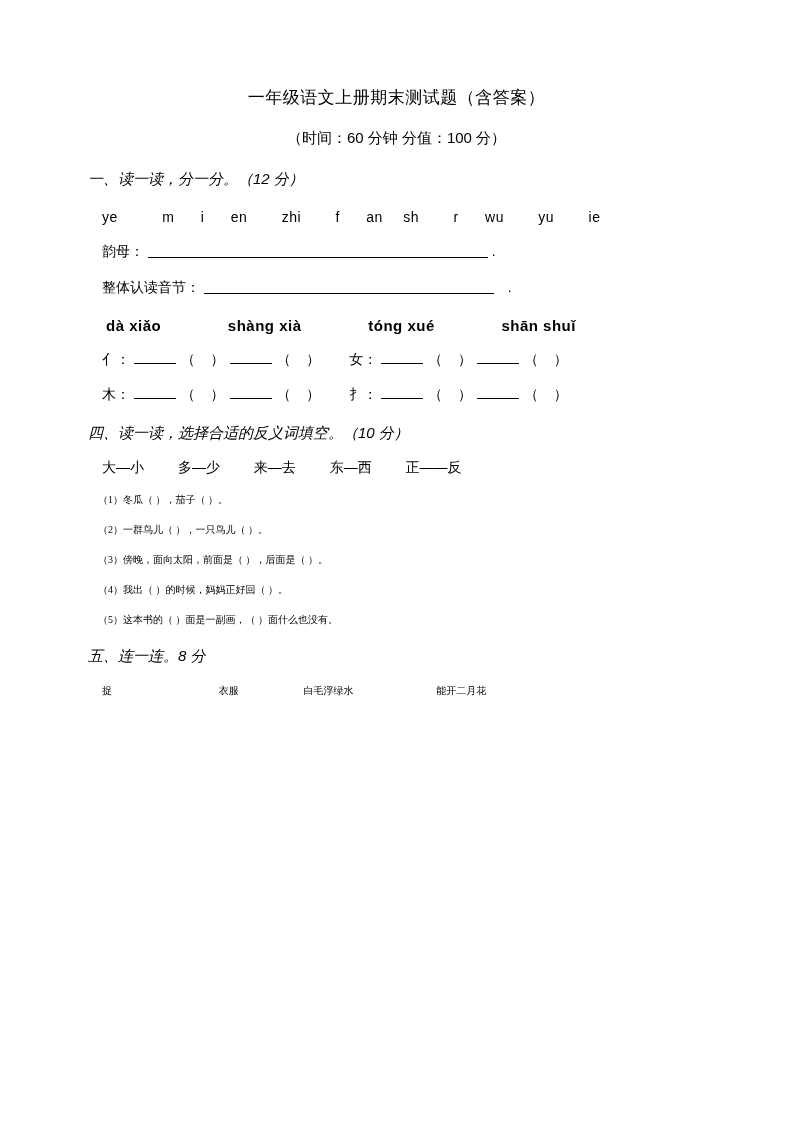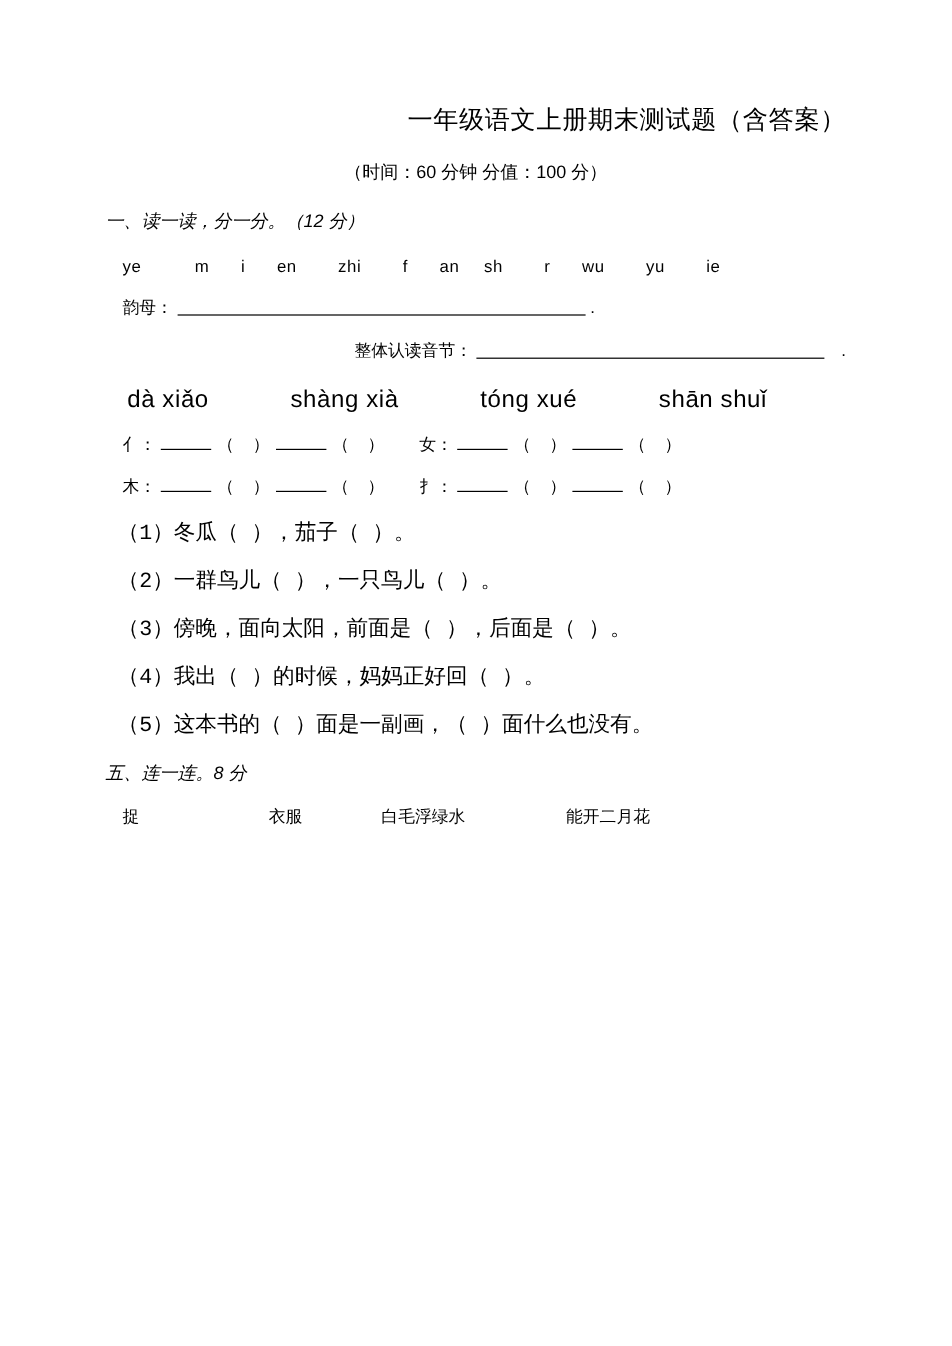--- a/index.html
+++ b/index.html
@@ -16,22 +16,22 @@
     overflow: hidden;
   }
   .page {
     position: relative;
     width: 793px;
     height: 1122px;
     box-sizing: border-box;
     padding: 72px 88px 0 88px;
   }
   .title {
-    text-align: right;
-    font-size: 21px;
+    text-align: center;
+    font-size: 17px;
     letter-spacing: 0.5px;
     margin: 14px 0 0 0;
     font-family: Liberation Serif, serif;
   }
   .subtitle {
     text-align: center;
     font-size: 15px;
     margin: 20px 0 0 0;
     font-family: "Liberation Sans", "DejaVu Sans", sans-serif;
   }
@@ -59,46 +59,47 @@
     height: 14px;
     vertical-align: -2px;
   }
   .label-line {
     font-size: 14px;
     margin: 16px 0 0 14px;
     font-family: "Liberation Sans", "DejaVu Sans", sans-serif;
     white-space: nowrap;
   }
   .word-row {
-    font-size: 20px;
+    font-size: 15px;
     margin: 20px 0 0 18px;
     font-family: "Liberation Sans", "DejaVu Sans", sans-serif;
     letter-spacing: 0.5px;
+    font-weight: bold;
   }
   .word-row .w { display: inline-block; }
   .radical-row {
     font-size: 14px;
     margin: 16px 0 0 14px;
     font-family: "Liberation Sans", "DejaVu Sans", sans-serif;
     white-space: nowrap;
   }
   .blank-s { display:inline-block; border-bottom:1px solid #000; width:42px; height:13px; }
   .paren { display:inline-block; width:46px; text-align:center; }
   .antonym-row {
     font-size: 14px;
     margin: 16px 0 0 14px;
     font-family: "Liberation Sans", "DejaVu Sans", sans-serif;
   }
   .q-row {
-    font-size: 18px;
+    font-size: 10px;
     margin: 16px 0 0 10px;
-    font-family: Liberation Mono, monospace;
+    font-family: Liberation Serif, serif;
   }
   .match-row {
-    font-size: 14px;
+    font-size: 10px;
     margin: 18px 0 0 14px;
     font-family: "Liberation Sans", "DejaVu Sans", sans-serif;
   }
   .match-row .col { display:inline-block; }
   .sp10 { display:inline-block; width:10px; }
   .sp20 { display:inline-block; width:20px; }
   .sp30 { display:inline-block; width:30px; }
   .sp60 { display:inline-block; width:62px; }
   .sp80 { display:inline-block; width:80px; }
   .sp100 { display:inline-block; width:104px; }
@@ -128,21 +129,21 @@
     <span>ie</span>
   </div>
 
 
   <div class="label-line" style="margin-top:18px;">
     <span>韵母：</span>
     <span class="fill-line" style="width:340px;"></span>
     <span>.</span>
   </div>
 
-  <div class="label-line" style="margin-top:18px;text-align:right;">
+  <div class="label-line" style="margin-top:18px;">
     <span>整体认读音节：</span>
     <span class="fill-line" style="width:290px;"></span>
     <span class="sp10"></span><span>.</span>
   </div>
 
 
   <div class="word-row">
     <span class="w">dà  xiǎo</span><span class="sp60"></span>
     <span class="w">shàng xià</span><span class="sp60"></span>
     <span class="w">tóng xué</span><span class="sp60"></span>
@@ -172,21 +173,29 @@
     <span class="blank-s"></span>
     <span class="paren">（&nbsp;&nbsp;&nbsp;&nbsp;）</span>
     <span class="sp20"></span>
     <span>扌：</span>
     <span class="blank-s"></span>
     <span class="paren">（&nbsp;&nbsp;&nbsp;&nbsp;）</span>
     <span class="blank-s"></span>
     <span class="paren">（&nbsp;&nbsp;&nbsp;&nbsp;）</span>
   </div>
 
-
+  <div class="sec-head" style="margin-top:20px;">四、读一读，选择合适的反义词填空。（10 分）</div>
+
+  <div class="antonym-row">
+    <span>大—小</span><span class="sp30"></span>
+    <span>多—少</span><span class="sp30"></span>
+    <span>来—去</span><span class="sp30"></span>
+    <span>东—西</span><span class="sp30"></span>
+    <span>正——反</span>
+  </div>
 
   <div class="q-row">（1）冬瓜（      ），茄子（       ）。</div>
   <div class="q-row">（2）一群鸟儿（      ），一只鸟儿（       ）。</div>
   <div class="q-row">（3）傍晚，面向太阳，前面是（       ），后面是（       ）。</div>
   <div class="q-row">（4）我出（      ）的时候，妈妈正好回（       ）。</div>
   <div class="q-row">（5）这本书的（       ）面是一副画，（        ）面什么也没有。</div>
 
   <div class="sec-head" style="margin-top:20px;">五、连一连。8 分</div>
 
   <div class="match-row">

